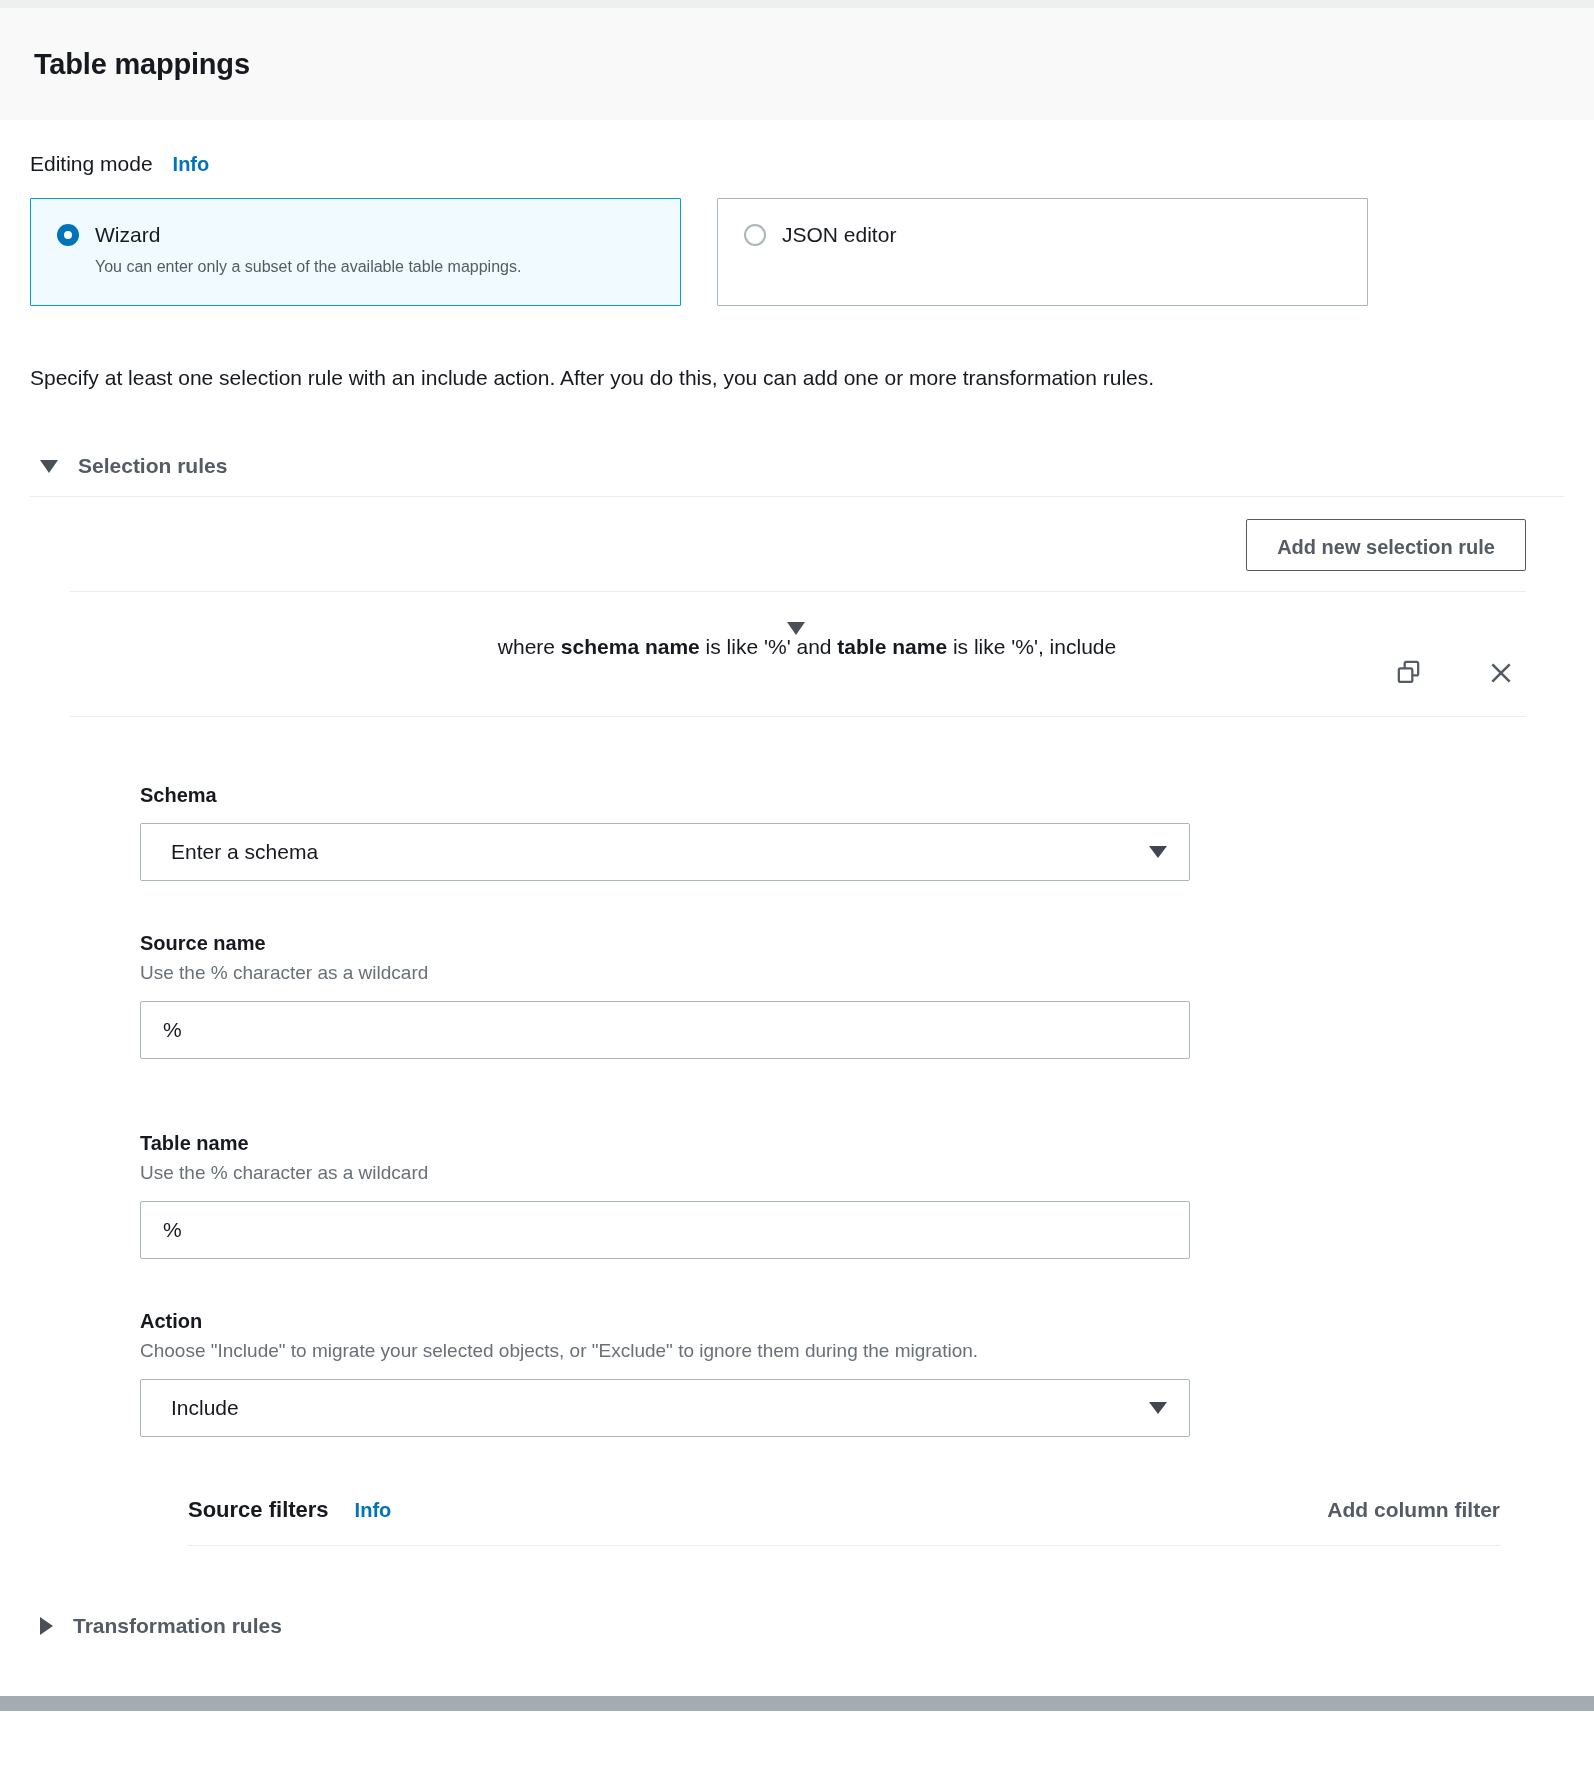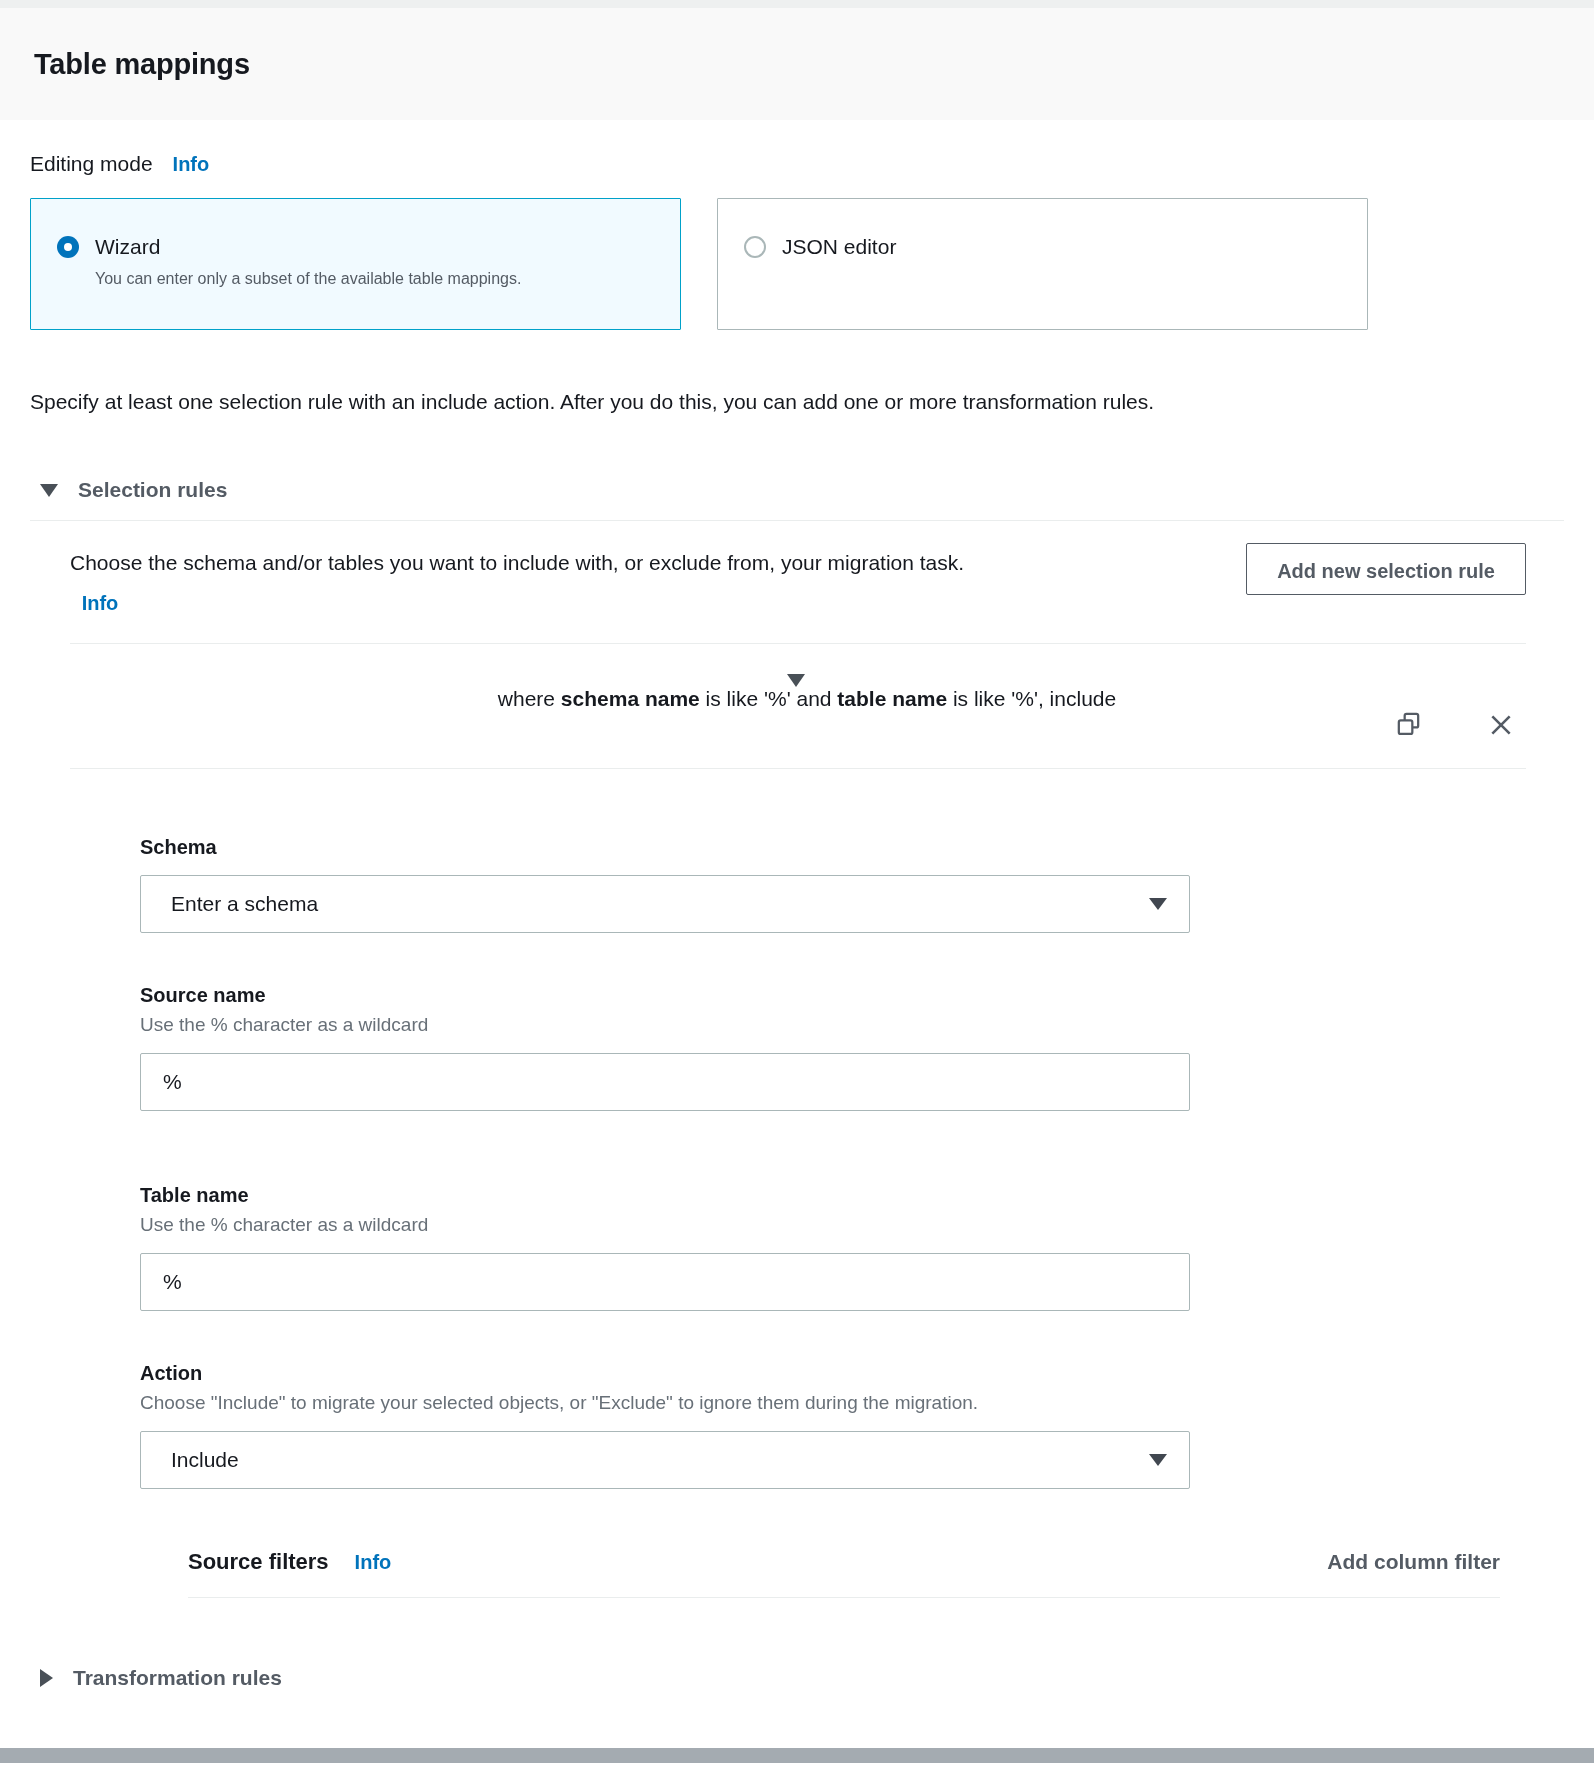--- a/index.html
+++ b/index.html
@@ -33,21 +33,21 @@
   }
   .info-link { color: #0073bb; font-weight: 700; font-size: 20px; text-decoration: none; cursor: pointer; }
 
   
   .cards { display: flex; gap: 36px; margin-top: 22px; }
   .card {
     width: 651px;
     border: 1px solid #aab7b8;
     border-radius: 1px;
     background: #ffffff;
-    padding: 36px 26px;
+    padding: 24px 26px;
     cursor: pointer;
   }
   .card.selected { background: #f1faff; border: 1px solid #00a1c9; }
   .card-head { display: flex; align-items: center; gap: 16px; font-size: 21px; }
   .radio {
     width: 22px; height: 22px; border-radius: 50%;
     flex: 0 0 auto; position: relative;
   }
   .radio.checked { background: #0073bb; }
   .radio.checked::after {
@@ -212,24 +212,20 @@
 
   <div class="exp-header">
     <span class="caret-down"></span>
     <span>Selection rules</span>
   </div>
   <div class="divider outer-divider"></div>
 
   <div class="section-content">
 
     <div class="rule-intro-row">
-      <div class="rule-intro-text">
-        <span>Choose the schema and/or tables you want to include with, or exclude from, your migration task.</span>
-        &nbsp;&nbsp;<a class="info-link">Info</a>
-      </div>
       <button class="btn-secondary">Add new selection rule</button>
     </div>
 
     <div class="divider inner-divider"></div>
 
     <div class="rule-header">
       <span class="caret-down"></span>
       <span class="rule-summary">
         <span>where </span><b>schema name</b><span> is like '%' and </span><b>table name</b><span> is like '%', include</span>
       </span>

